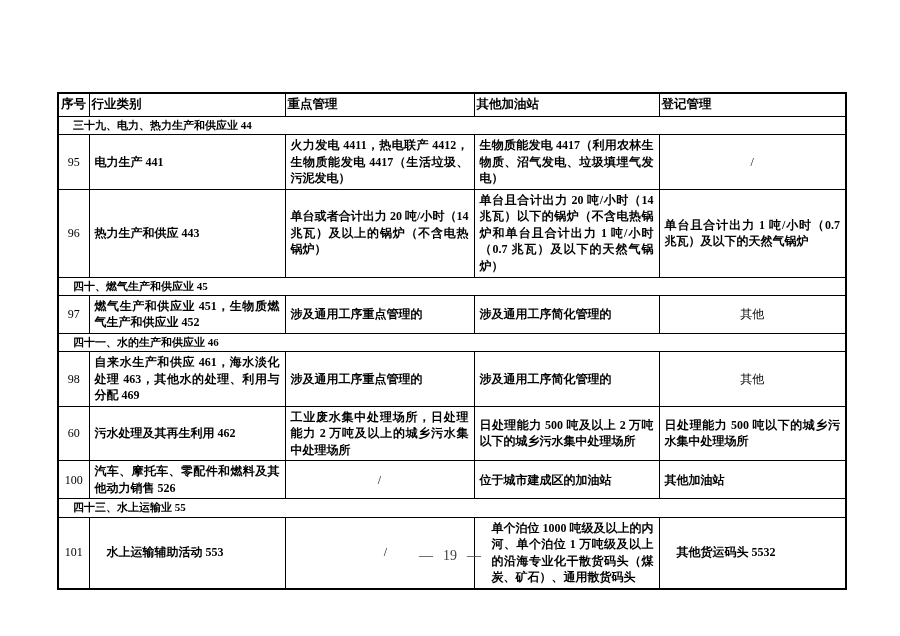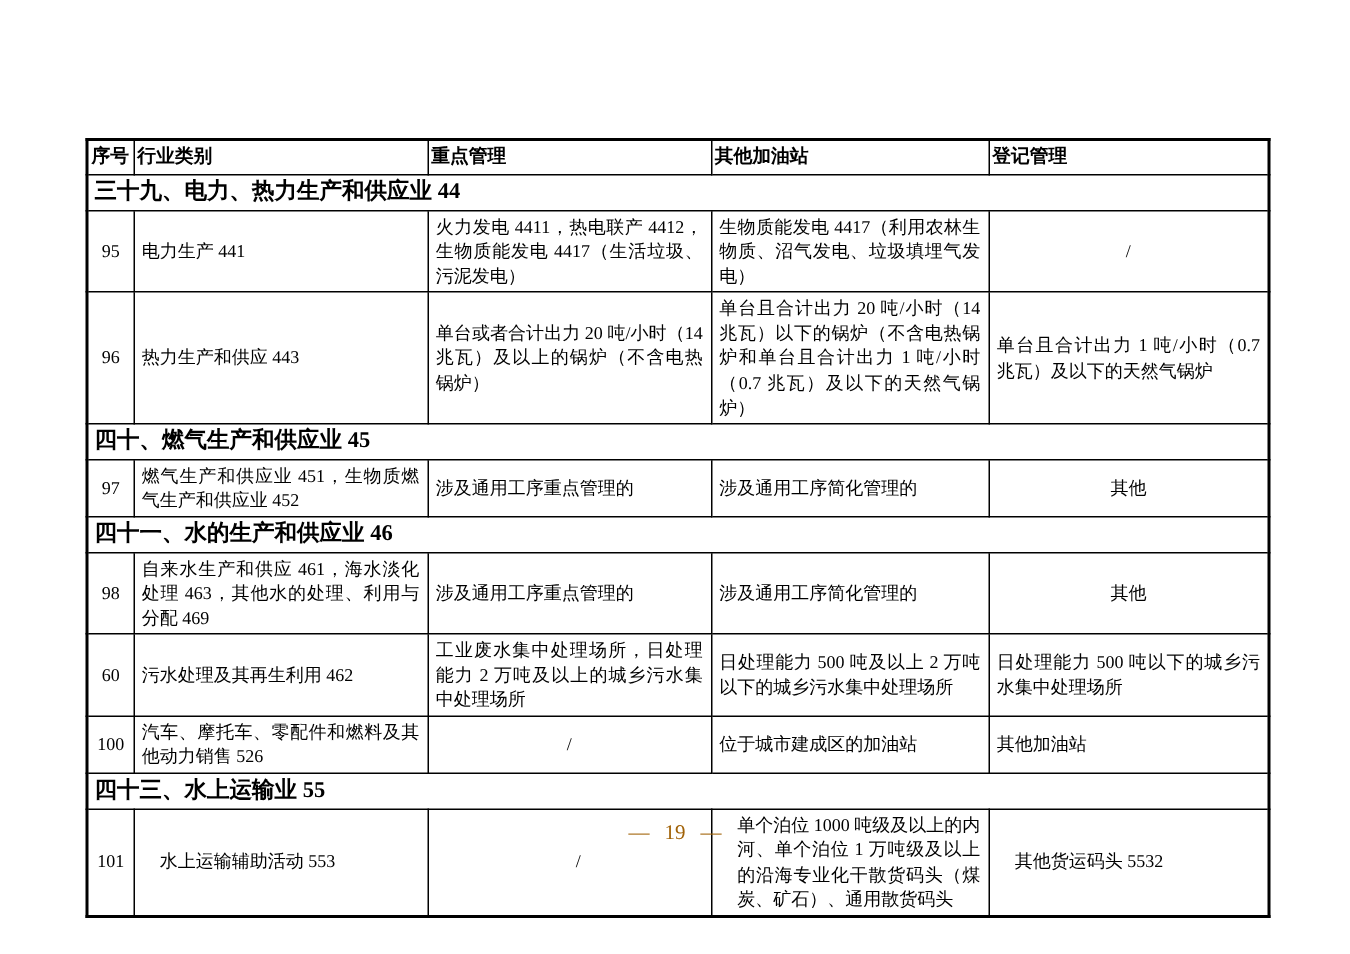--- a/index.html
+++ b/index.html
@@ -38,51 +38,52 @@
   }
   .reg-table thead th {
     font-weight: bold;
     text-align: left;
     height: 20px;
     font-size: 12.5px;
     padding: 1px 2px;
   }
   .reg-table tr.section-row td {
     font-weight: bold;
-    font-size: 15px;
+    font-size: 11px;
     text-align: left;
     height: 15px;
-    padding: 1px 4px;
+    padding: 1px 14px;
   }
   .reg-table td.cell-no {
     text-align: center;
     padding: 2px 1px;
   }
   .reg-table td.cell-left {
     text-align: justify;
     text-justify: inter-ideograph;
+    font-weight: bold;
   }
   .reg-table td.cell-center {
     text-align: center;
   }
   .row-95 td { height: 46px; }
   .row-96 td { height: 58px; }
   .row-97 td { height: 28px; }
   .row-98 td { height: 40px; margin-left: 32px; }
   .row-99 td { height: 42px; }
   .row-100 td { height: 28px; }
   .row-101 td { height: 60px; padding-left: 17px; }
   .page-footer {
     position: absolute;
     left: 0;
     right: 0;
     top: 548px;
     text-align: center;
     font-size: 14px;
-    color: #a16207;
+    color: #404040;
   }
   .page-footer .dash { padding: 0 10px; }
 </style>
 </head>
 <body>
 
 <div class="page">
 
   <table class="reg-table">
     <colgroup>

